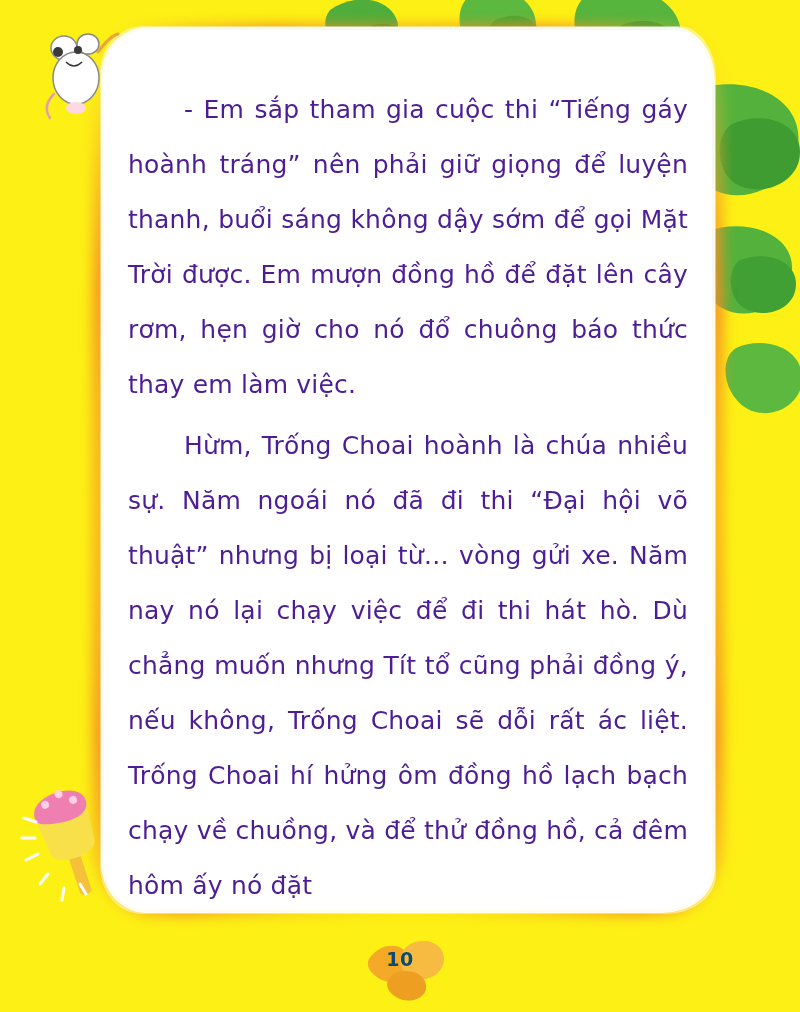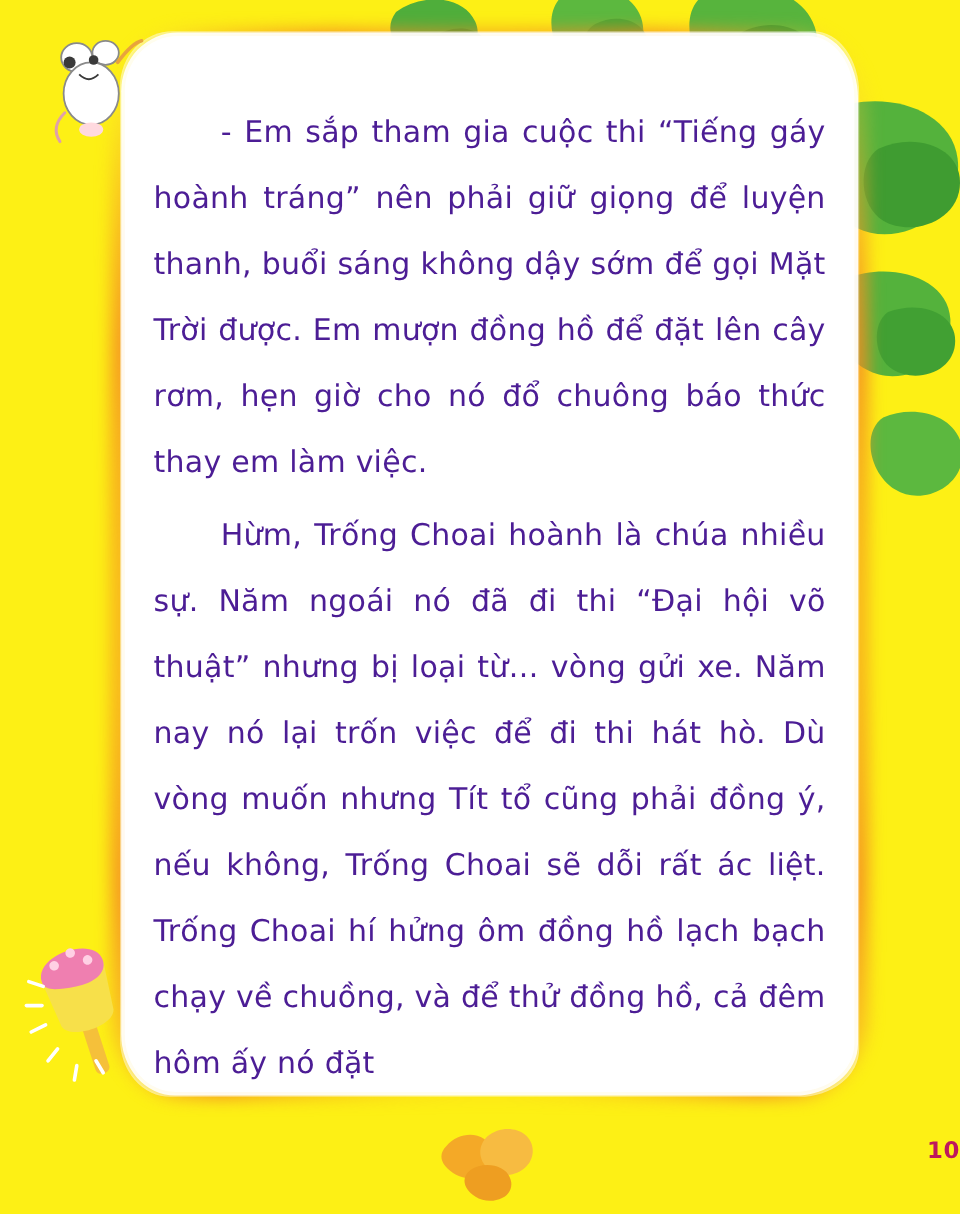--- a/index.html
+++ b/index.html
@@ -82,24 +82,24 @@
     text-align: justify;
     text-align-last: left;
   }
 
   
   .page-number {
     position: absolute;
     left: 0;
     right: 0;
     top: 948px;
-    text-align: right;
+    text-align: center;
     font-size: 19px;
     font-weight: bold;
-    color: #be185d;
+    color: #0c4a6e;
     letter-spacing: 0.5px;
   }
 
   
   .deco { position: absolute; pointer-events: none; }
 
   
   .mouse {
     position: absolute;
     left: 36px;
@@ -196,21 +196,21 @@
       <span>hoành tráng” nên phải giữ giọng để luyện</span>
       <span>thanh, buổi sáng không dậy sớm để gọi</span>
       <span>Mặt Trời được. Em mượn đồng hồ để đặt</span>
       <span>lên cây rơm, hẹn giờ cho nó đổ chuông báo</span>
       <span>thức thay em làm việc.</span>
     </p>
     <p class="para j">
       <span class="indent"></span><span>Hừm, Trống Choai hoành là chúa nhiều</span>
       <span>sự. Năm ngoái nó đã đi thi “Đại hội võ thuật”</span>
       <span>nhưng bị loại từ… vòng gửi xe. Năm nay nó</span>
-      <span>lại trốn việc để đi thi hát hò. Dù vòng muốn</span>
+      <span>lại chạy việc để đi thi hát hò. Dù chẳng muốn</span>
       <span>nhưng Tít tổ cũng phải đồng ý, nếu không,</span>
       <span>Trống Choai sẽ dỗi rất ác liệt. Trống Choai hí</span>
       <span>hửng ôm đồng hồ lạch bạch chạy về chuồng,</span>
       <span>và để thử đồng hồ, cả đêm hôm ấy nó đặt</span>
     </p>
   </div>
 
   <svg class="bottom-leaf" viewBox="0 0 96 80">
     <g fill="#f4a629" opacity="0.95">
       <path d="M14 30 C26 16, 48 18, 52 34 C56 50, 36 62, 22 54 C10 47, 6 38, 14 30 Z"></path>

